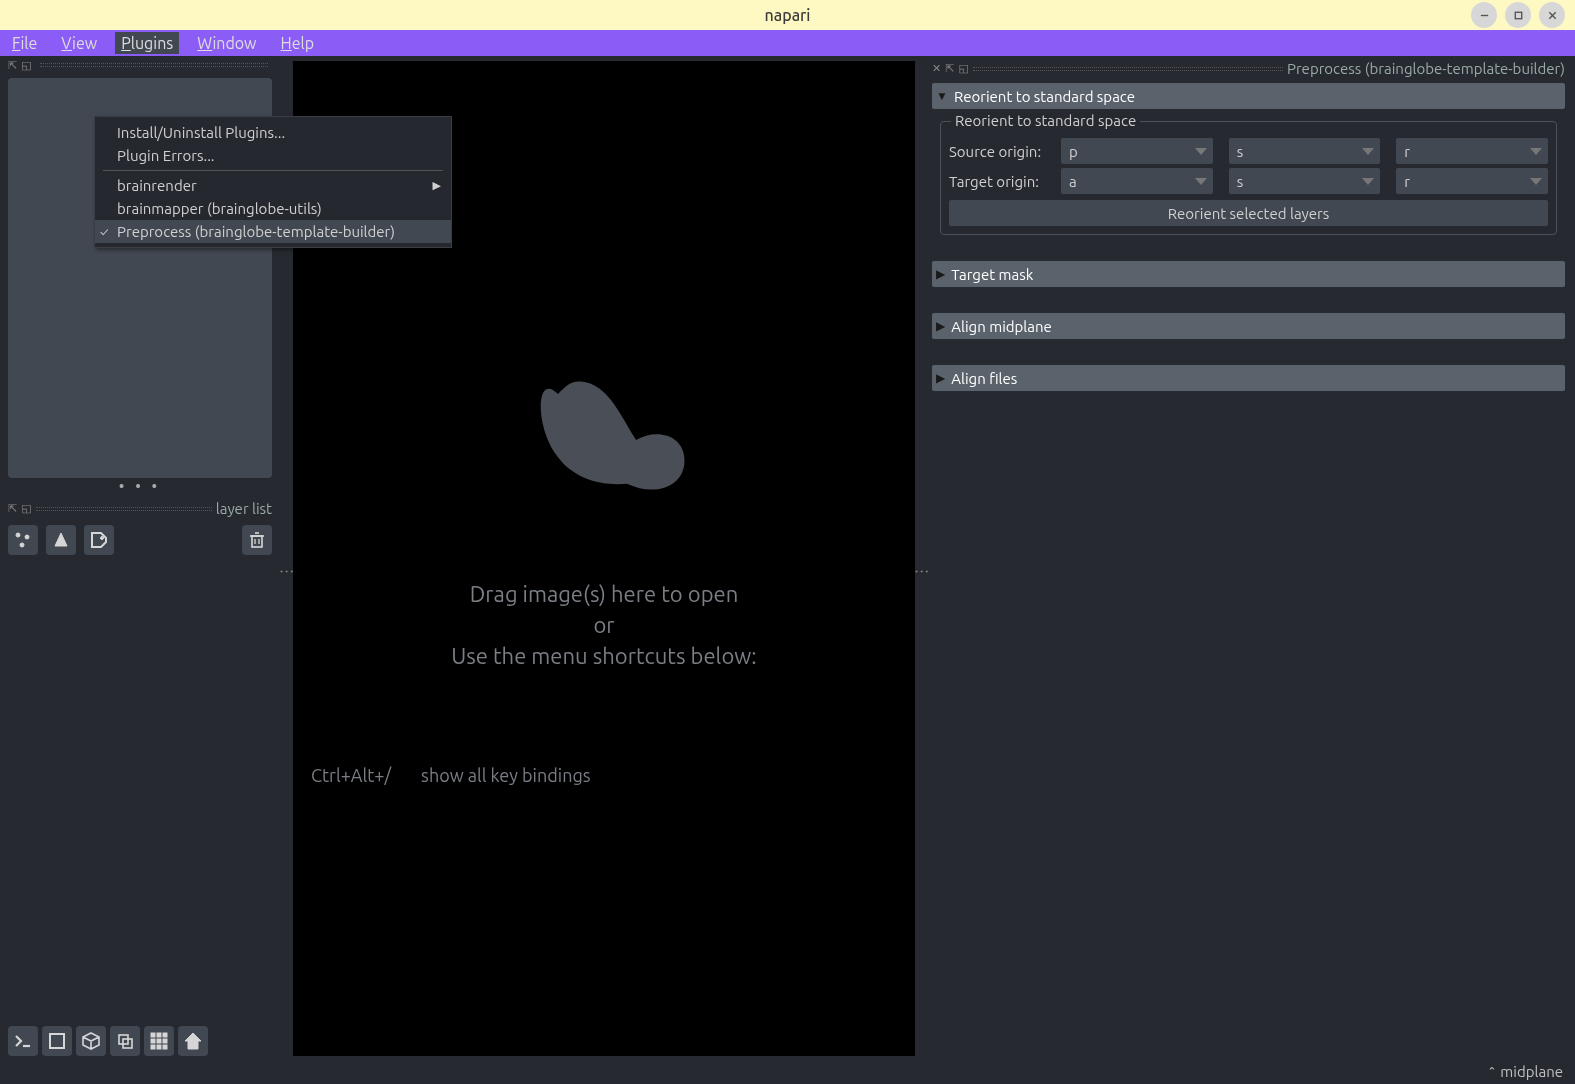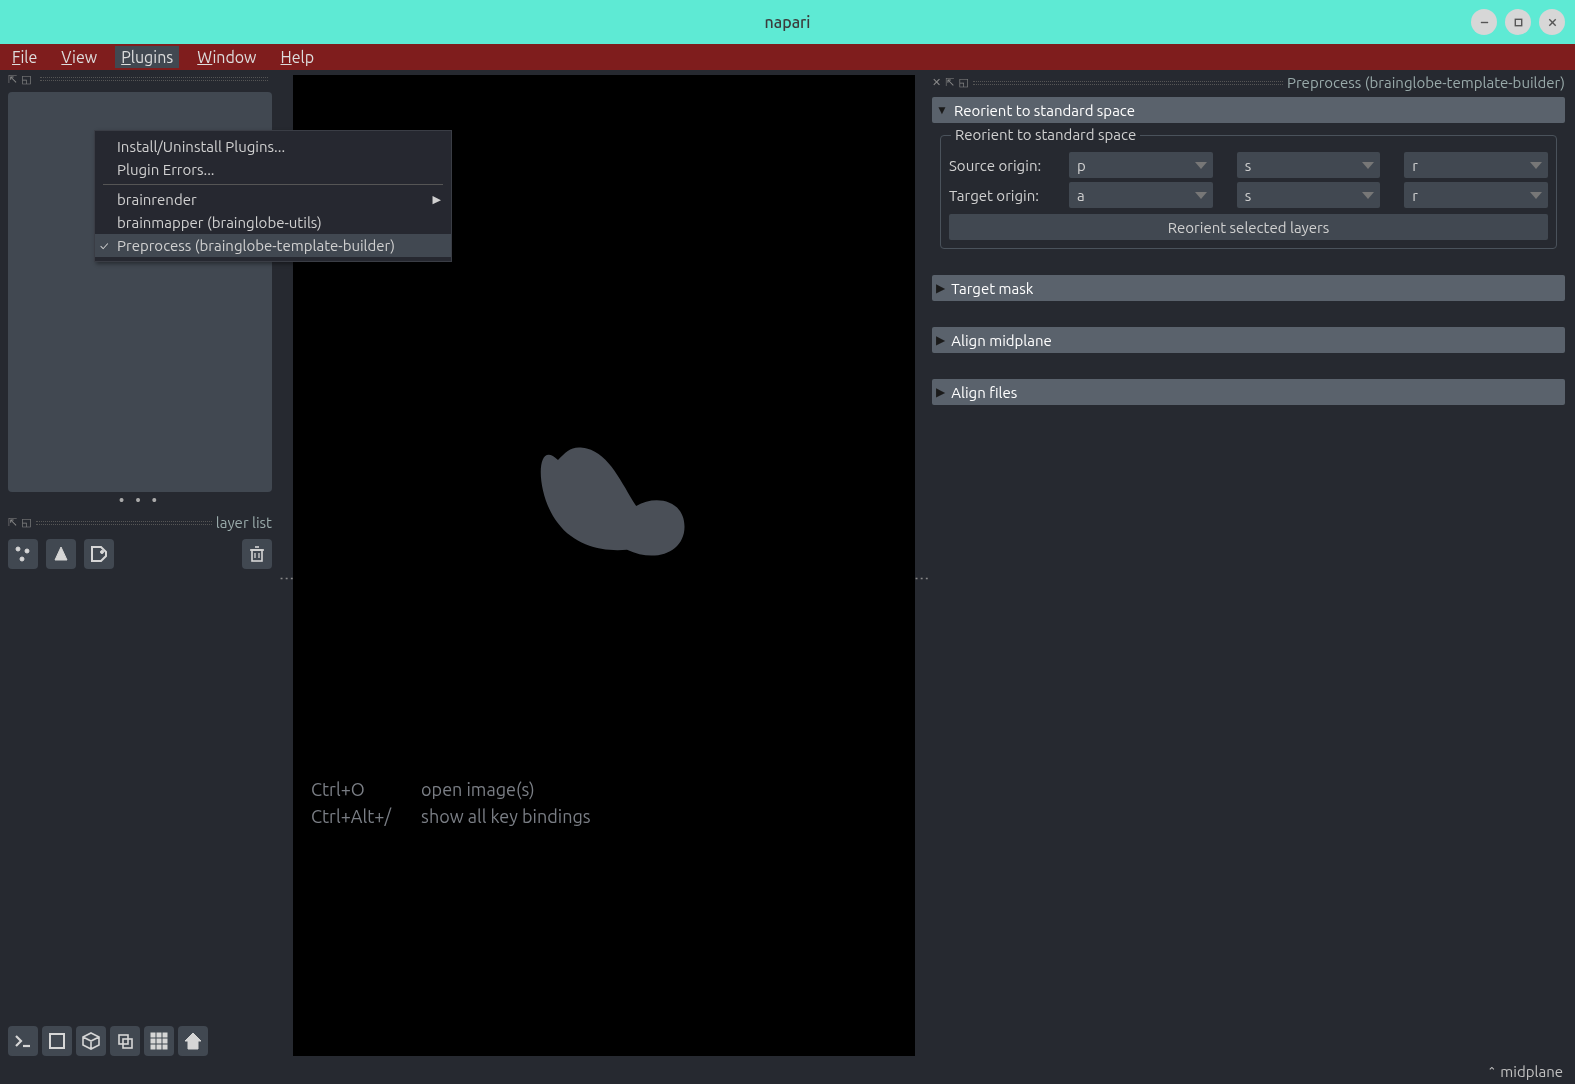--- a/index.html
+++ b/index.html
@@ -1,26 +1,26 @@
 <!DOCTYPE html>
 <html><head>
 <meta charset="utf-8">
 <style>
 * { box-sizing: border-box; margin: 0; padding: 0; font-family: "Ubuntu", "Segoe UI", sans-serif; }
 body { width: 1575px; height: 1084px; background: #262930; color: #d0d0d0; overflow: hidden; display: flex; flex-direction: column; font-size: 15px; }
 
 
-.titlebar { height: 44px; background: #5eead4; display: flex; align-items: center; padding: 0 10px; color: #3c3c3c; position: relative; }
+.titlebar { height: 30px; background: #fef9c3; display: flex; align-items: center; padding: 0 10px; color: #3c3c3c; position: relative; }
 .titlebar-title { position: absolute; left: 50%; transform: translateX(-50%); font-size: 16px; font-weight: 500; }
 .titlebar-buttons { margin-left: auto; display: flex; gap: 8px; }
 .tb-btn { width: 26px; height: 26px; border-radius: 50%; background: #d7d7d7; display: flex; align-items: center; justify-content: center; font-size: 12px; color: #555; cursor: pointer; }
 .tb-btn svg { width: 11px; height: 11px; stroke: #555; fill: none; stroke-width: 1.5; }
 
 
-.menubar { height: 26px; background: #7f1d1d; display: flex; align-items: center; padding: 0 6px; gap: 12px; color: #ddd; font-size: 16px; }
+.menubar { height: 26px; background: #8b5cf6; display: flex; align-items: center; padding: 0 6px; gap: 12px; color: #ddd; font-size: 16px; }
 .menu-item { padding: 2px 6px; cursor: pointer; }
 .menu-item.active { background: #414851; }
 .menu-item .ul { text-decoration: underline; }
 
 
 .main { flex: 1; display: flex; position: relative; background: #262930; }
 
 
 .left-panel { width: 280px; background: #262930; display: flex; flex-direction: column; padding: 2px 8px 0 8px; }
 .dock-header { display: flex; align-items: center; height: 14px; gap: 4px; color: #888; font-size: 11px; }
@@ -56,21 +56,21 @@
 .right-header .dock-line { flex: 1; }
 
 .section-header { height: 26px; background: #5a626c; display: flex; align-items: center; padding: 0 4px; gap: 6px; color: #fff; font-size: 15px; margin-top: 6px; border-radius: 2px; cursor: pointer; }
 .section-header .tri { font-size: 12px; color: #1a1a1a; }
 .section-header.expanded .tri::before { content: "▼"; }
 .section-header.collapsed .tri::before { content: "▶"; }
 
 .section-body { border: 1px solid #4a525b; border-radius: 4px; margin-top: 12px; padding: 12px 8px 8px 8px; position: relative; margin-left: 8px; margin-right: 8px; }
 .section-body-title { position: absolute; top: -10px; left: 10px; background: #262930; padding: 0 4px; color: #d0d0d0; font-size: 15px; }
 
-.row { display: flex; align-items: center; gap: 24px; margin-top: 4px; margin-bottom: 4px; }
+.row { display: flex; align-items: center; gap: 16px; margin-top: 4px; margin-bottom: 4px; justify-content: flex-end; }
 .row-label { width: 96px; color: #d0d0d0; font-size: 15px; }
 .combo { flex: 1; height: 26px; background: #414851; display: flex; align-items: center; padding: 0 8px; border-radius: 2px; color: #d0d0d0; cursor: pointer; position: relative; }
 .combo::after { content: ""; position: absolute; right: 6px; width: 0; height: 0; border-left: 6px solid transparent; border-right: 6px solid transparent; border-top: 7px solid #777; }
 .big-btn { height: 26px; background: #414851; display: flex; align-items: center; justify-content: center; border-radius: 2px; color: #d0d0d0; cursor: pointer; margin-top: 6px; }
 
 .spacer20 { height: 20px; }
 
 
 .viewer-buttons { position: absolute; left: 8px; bottom: 28px; display: flex; gap: 4px; }
 .vb { width: 30px; height: 30px; background: #414851; border-radius: 4px; display: flex; align-items: center; justify-content: center; cursor: pointer; }
@@ -177,27 +177,28 @@
       <svg viewBox="0 0 200 200">
         <path d="M 60 60 
                  C 40 40, 40 90, 60 115
                  C 75 135, 100 140, 120 138
                  C 145 150, 170 140, 170 118
                  C 170 95, 145 90, 128 100
                  C 115 80, 105 55, 85 50
                  C 72 47, 68 52, 60 60 Z" fill="#4a4f57"></path>
       </svg>
     </div>
+    <div class="canvas-text">
+      <div>Drag image(s) here to open</div>
+      <div>or</div>
+      <div>Use the menu shortcuts below:</div>
+    </div>
     <div class="canvas-shortcuts">
       <table>
         <tbody>
-            <tr>
-              <td>Ctrl+O</td>
-              <td>open image(s)</td>
-            </tr>
         <tr>
               <td>Ctrl+Alt+/</td>
               <td>show all key bindings</td>
             </tr>
       </tbody>
         </table>
     </div>
   </div>
 
   <div class="vdragger">⋮</div>

